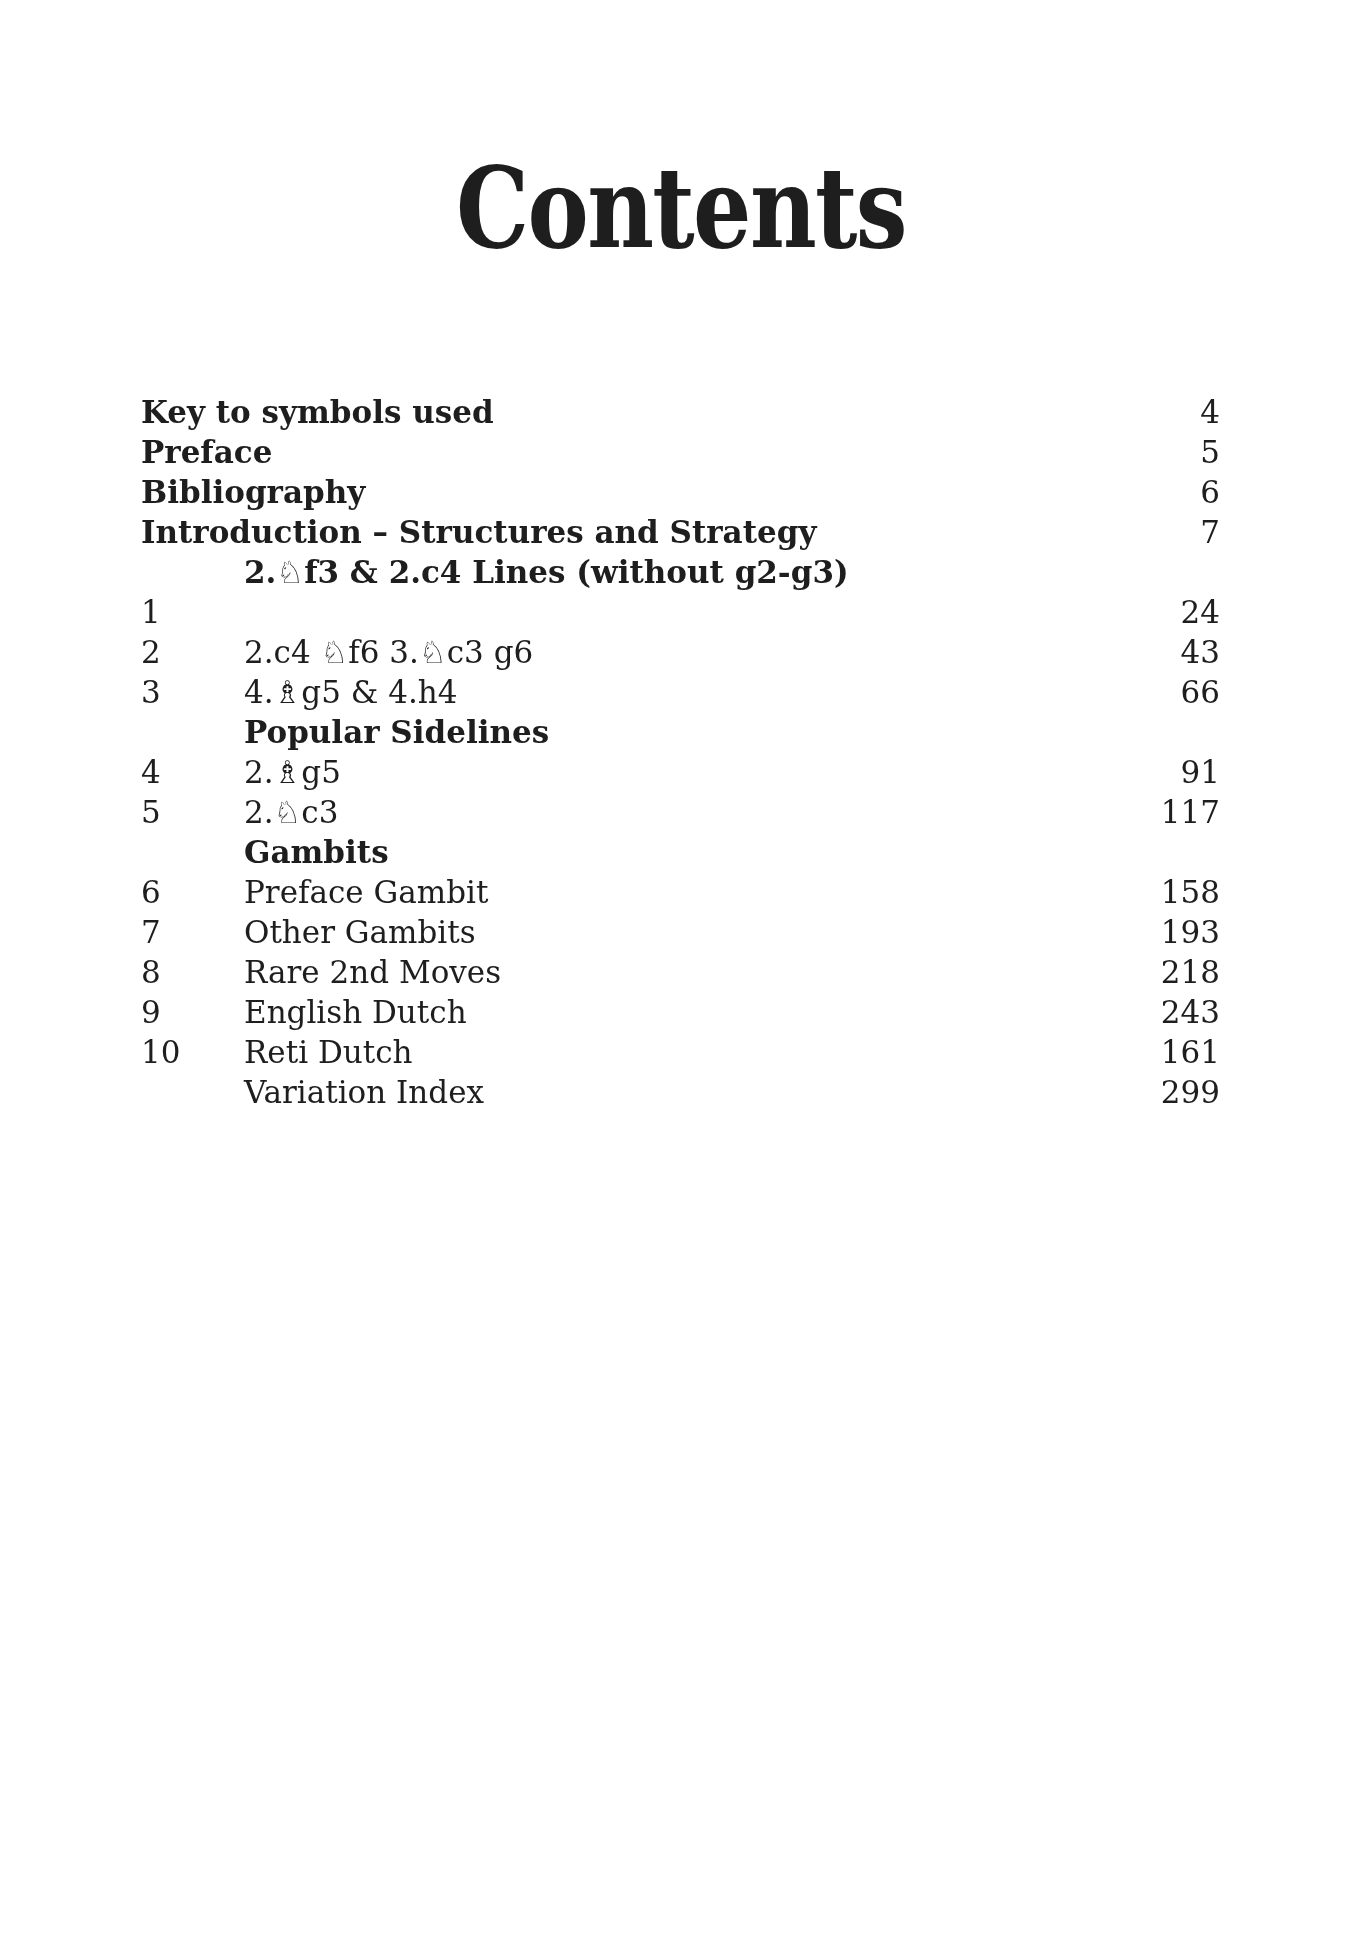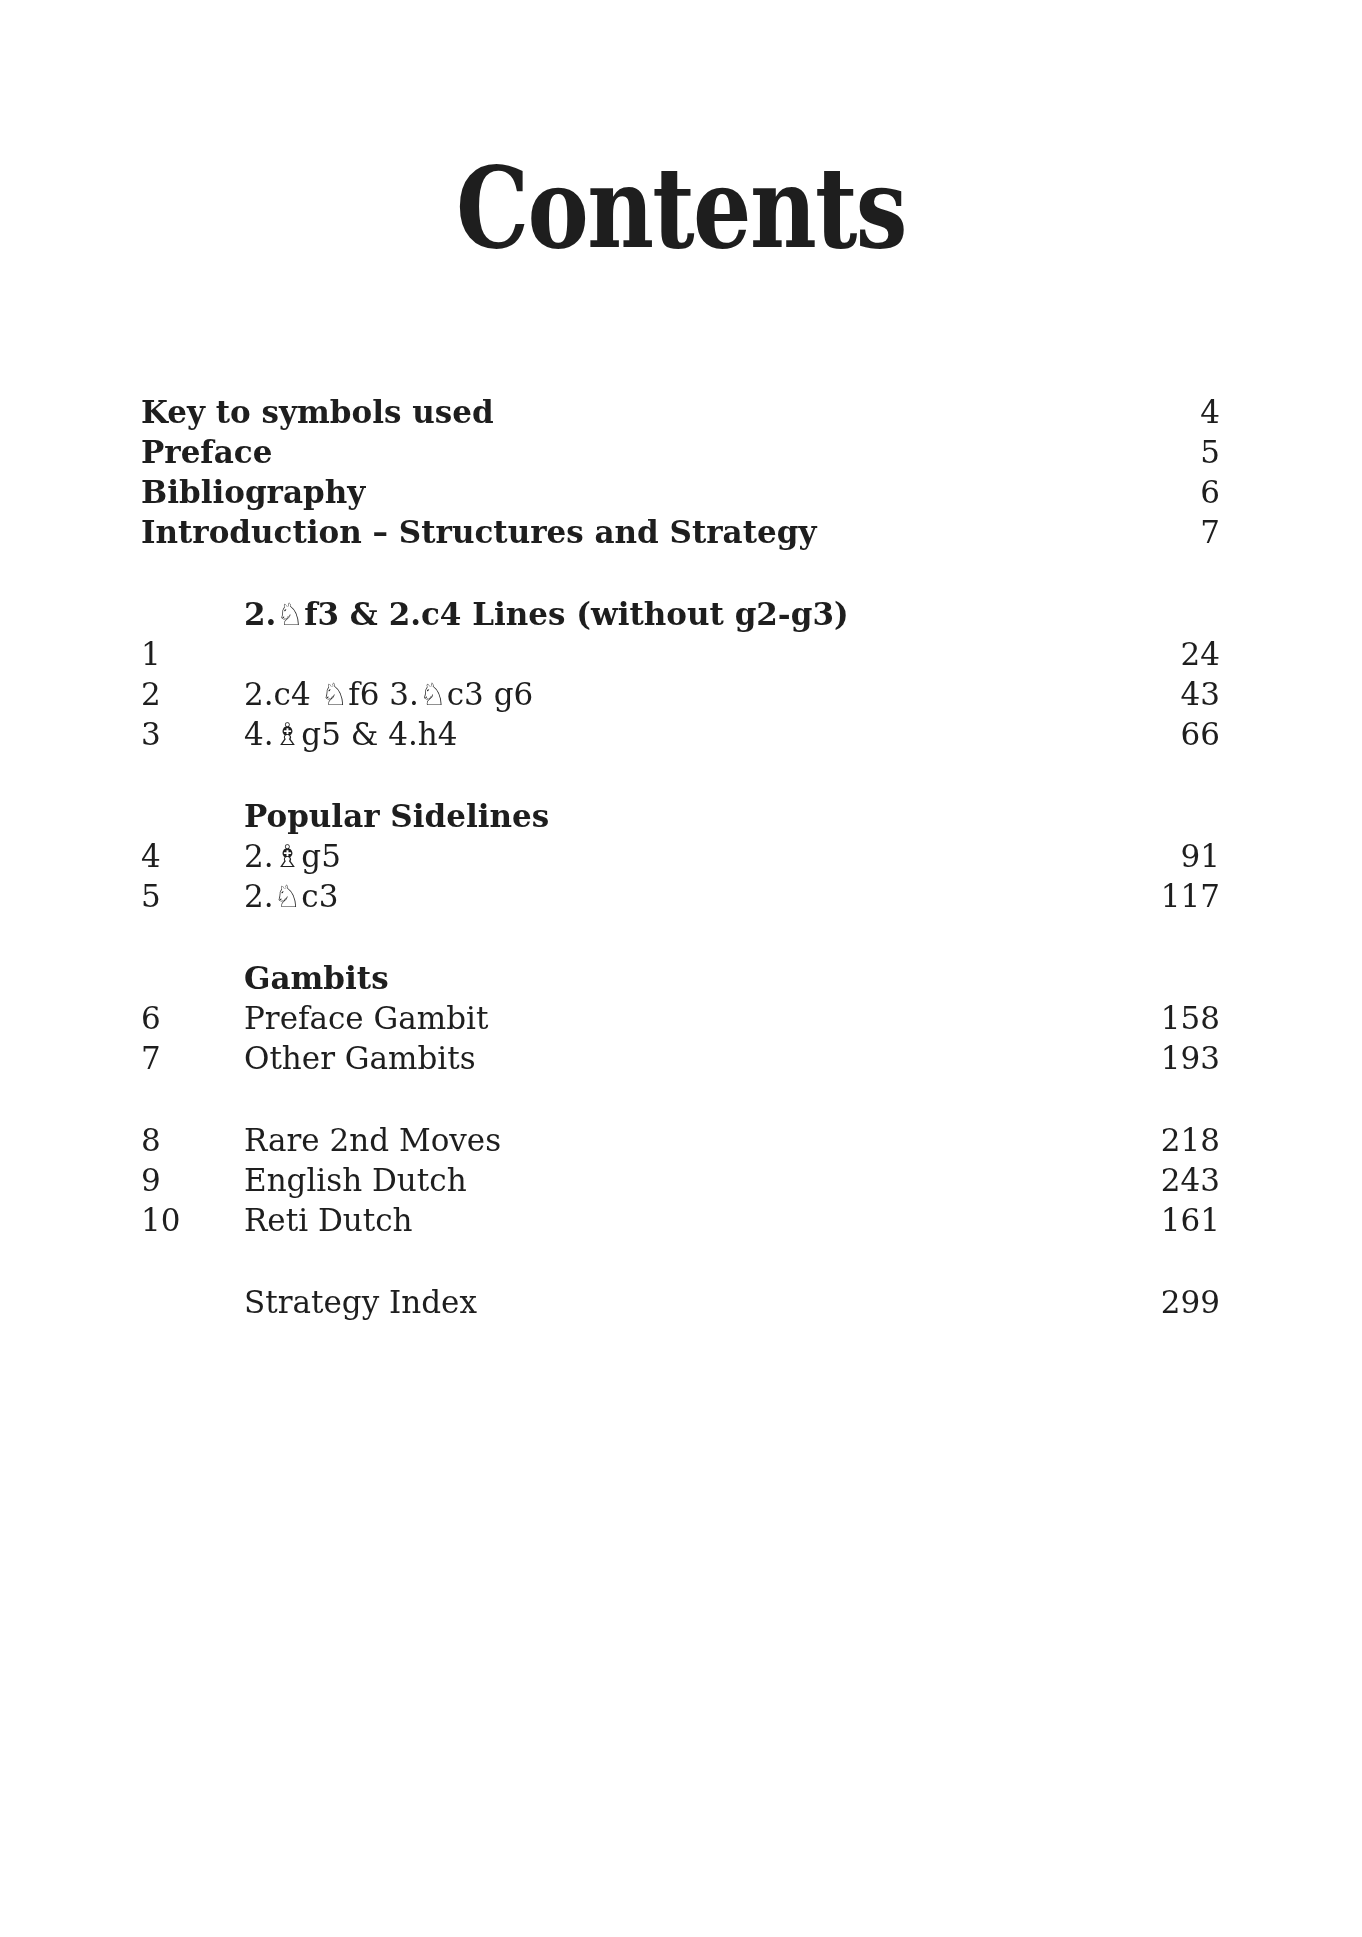--- a/index.html
+++ b/index.html
@@ -39,21 +39,21 @@
     align-items: baseline;
     line-height: 40px;
     white-space: nowrap;
   }
   .row .num  { grid-column: 1; }
   .row .t    { grid-column: 2; }
   .row .t.span2 { grid-column: 1 / 3; font-weight: bold; }
   .row .pg   { grid-column: 3; text-align: right; font-variant-numeric: lining-nums; }
   .row .t.heading { font-weight: bold; }
 
-  .section, .back-matter { margin-top: 42px; }
+  .section, .back-matter { }
 </style>
 </head>
 <body>
 
 <div class="page">
   <h1 class="title">Contents</h1>
 
   <nav class="toc">
     <div id="front-matter">
         <div class="row">
@@ -137,18 +137,18 @@
           <div class="row">
             <span class="num">10</span>
             <span class="t">Reti Dutch</span>
             <span class="pg">161</span>
           </div>
         </section>
       </div>
     <div id="back-matter" class="back-matter">
         <div class="row">
           <span class="num"></span>
-          <span class="t">Strategy Index</span>
+          <span class="t">Variation Index</span>
           <span class="pg">299</span>
         </div>
       </div>
   </nav>
 </div>
 
 </body></html>

